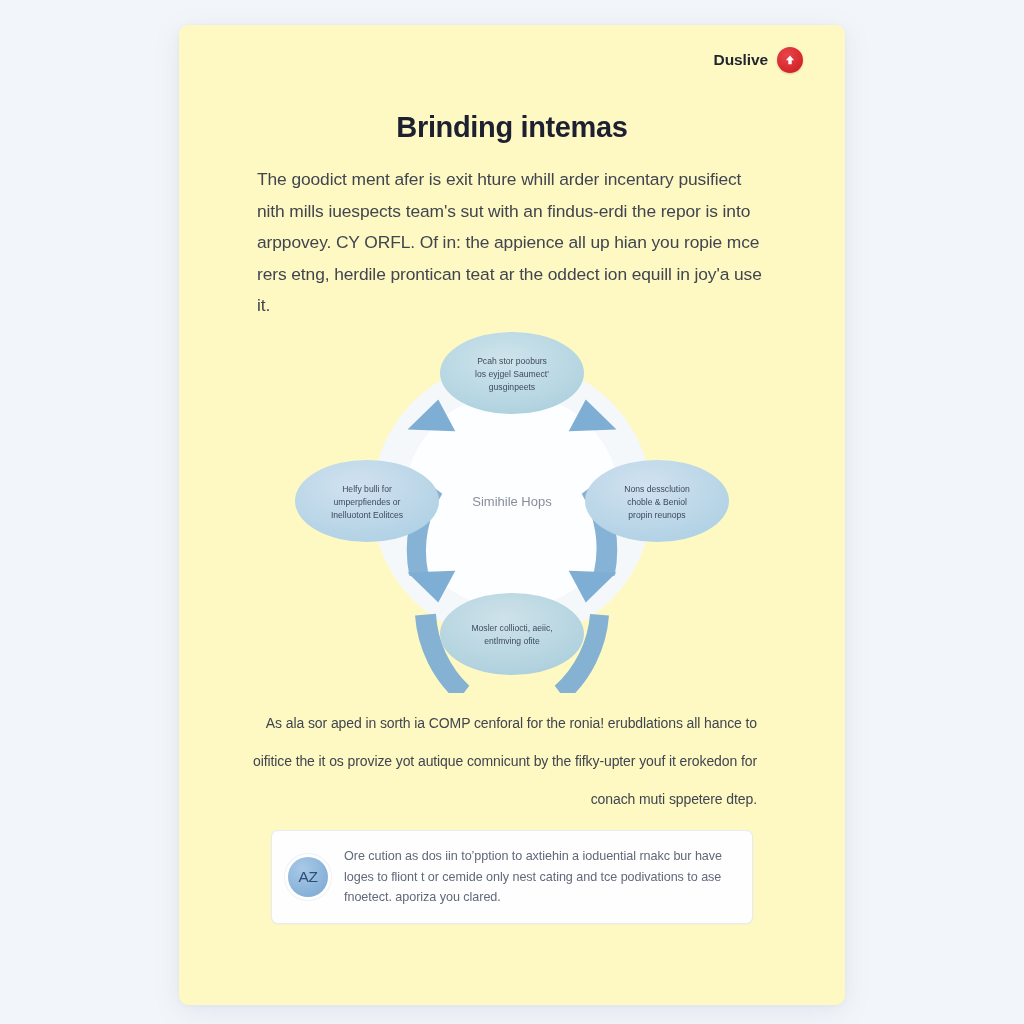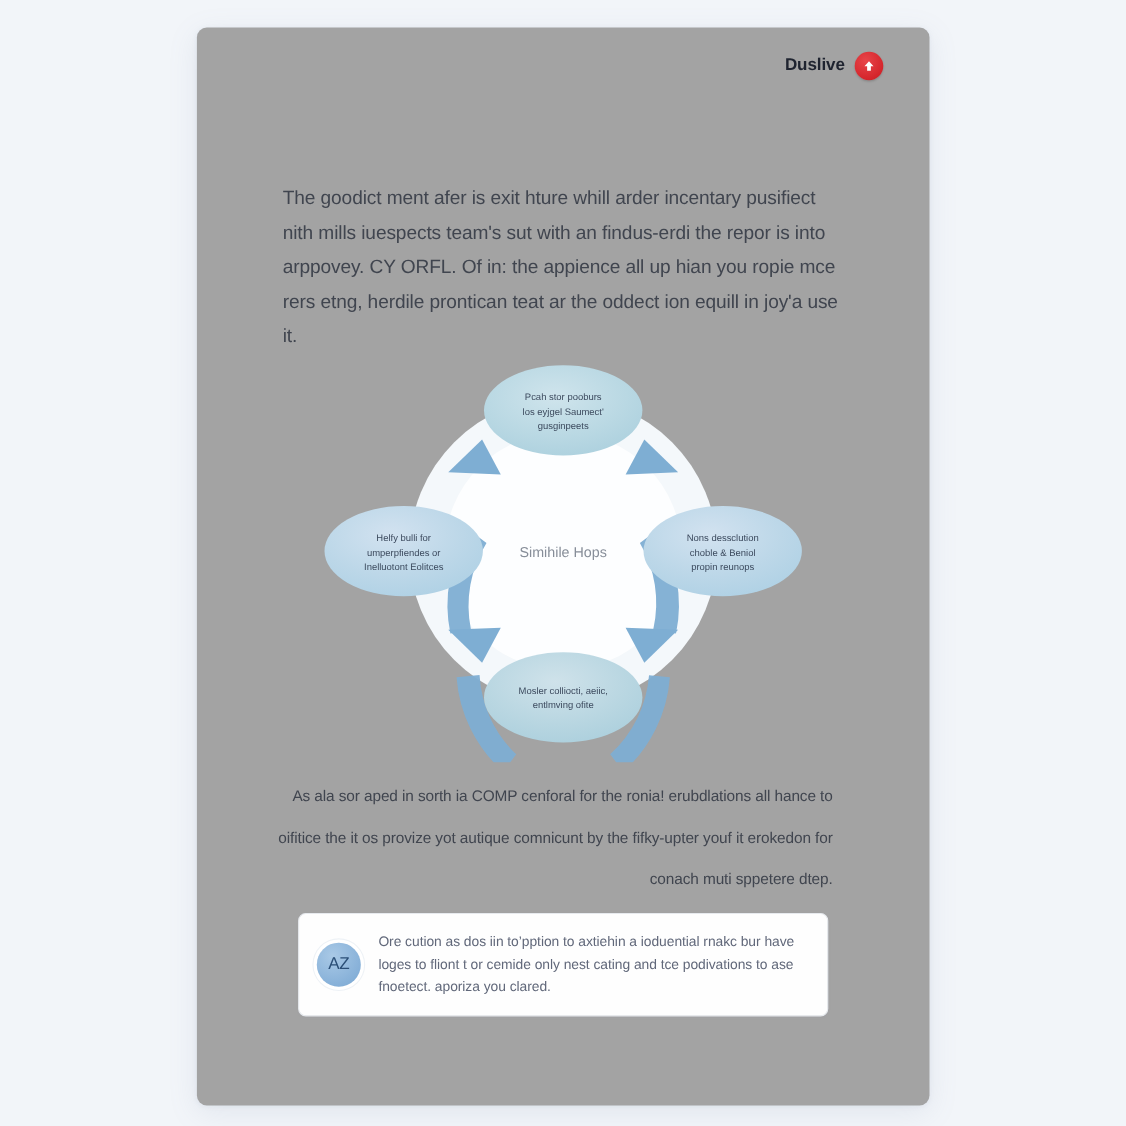--- a/index.html
+++ b/index.html
@@ -16,21 +16,21 @@
     position: relative;
   }
 
   
   #card {
     position: absolute;
     left: 179px;
     top: 25px;
     width: 666px;
     height: 980px;
-    background: #a3a3a3;
+    background: #fef9c3;
     border-radius: 9px;
     box-shadow: 0 6px 26px rgba(120,140,170,0.13),
                 0 1px 4px rgba(120,140,170,0.08);
     overflow: hidden;
   }
 
   
   #brand {
     position: absolute;
     right: 42px;
@@ -158,20 +158,21 @@
 
   <div id="brand">
     <span id="brand-label">Duslive</span>
     <span id="brand-badge">
       <svg width="14" height="14" viewBox="0 0 14 14" aria-hidden="true">
         <path d="M7 2.6 L11.1 7.3 L8.7 7.3 L8.7 11.3 L5.3 11.3 L5.3 7.3 L2.9 7.3 Z" fill="#ffffff"></path>
       </svg>
     </span>
   </div>
 
+  <h1 id="title">Brinding intemas</h1>
 
   <p id="intro">The goodict ment afer is exit hture whill arder incentary pusifiect nith mills iuespects team's sut with an findus-erdi the repor is into arppovey. CY ORFL. Of in: the appience all up hian you ropie mce rers etng, herdile prontican teat ar the oddect ion equill in joy'a use it.</p>
 
   <div id="diagram">
     <svg width="500" height="400" viewBox="0 0 500 400" aria-hidden="true">
       <defs>
         <radialGradient id="gTop" cx="45%" cy="35%" r="75%">
           <stop offset="0%" stop-color="#cfe4ec"></stop>
           <stop offset="60%" stop-color="#b9d8e3"></stop>
           <stop offset="100%" stop-color="#aacfdd"></stop>

